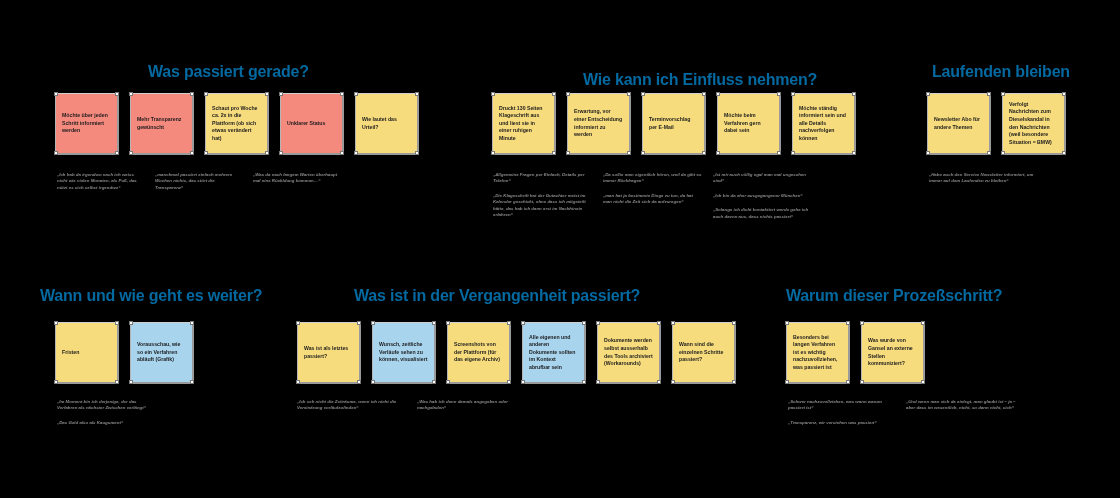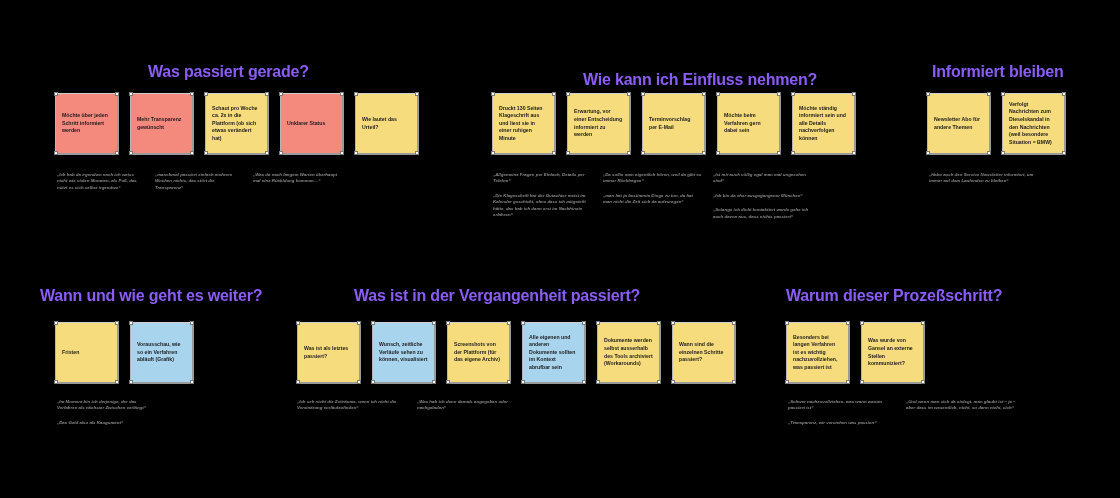--- a/index.html
+++ b/index.html
@@ -18,21 +18,21 @@
   #board {
     position: absolute;
     inset: 0;
   }
   .section {
     position: absolute;
   }
   .section-title {
     font-size: 16px;
     font-weight: bold;
-    color: #8b5cf6;
+    color: #0369a1;
     letter-spacing: -0.2px;
     white-space: nowrap;
     margin: 0 0 0 0;
     line-height: 18px;
   }
   .notes-row {
     position: absolute;
     display: flex;
     flex-direction: row;
     align-items: flex-start;
@@ -207,21 +207,21 @@
       <div class="quote">„man hat ja bestimmte Dinge zu tun, da hat man nicht die Zeit sich da aufzuregen“</div>
     </div>
     <div class="quote-col" style="width:100px;">
       <div class="quote">„Ist mir auch völlig egal man mal ungesehen sind“</div>
       <div class="quote">„Ich bin da eher ausgegangener München“</div>
       <div class="quote">„Solange ich dicht kontaktiert werde gehe ich auch davon aus, dass nichts passiert“</div>
     </div>
   </div>
 
   <div class="section" style="left:932px; top:63px;">
-    <div class="section-title">Informiert bleiben</div>
+    <div class="section-title">Laufenden bleiben</div>
   </div>
   <div class="notes-row" style="left:927px; top:93px;">
     <div class="note yellow">
       <span class="handle tl"></span>
       <span class="handle tr"></span>
       <span class="handle bl"></span>
       <span class="handle br"></span>
       <span class="note-text">Newsletter Abo für andere Themen</span>
     </div>
     <div class="note yellow">

